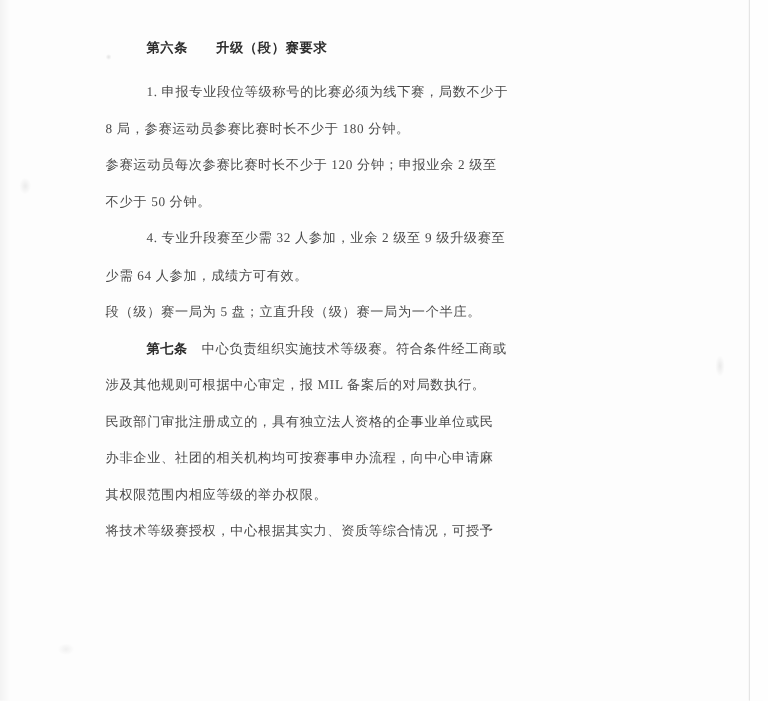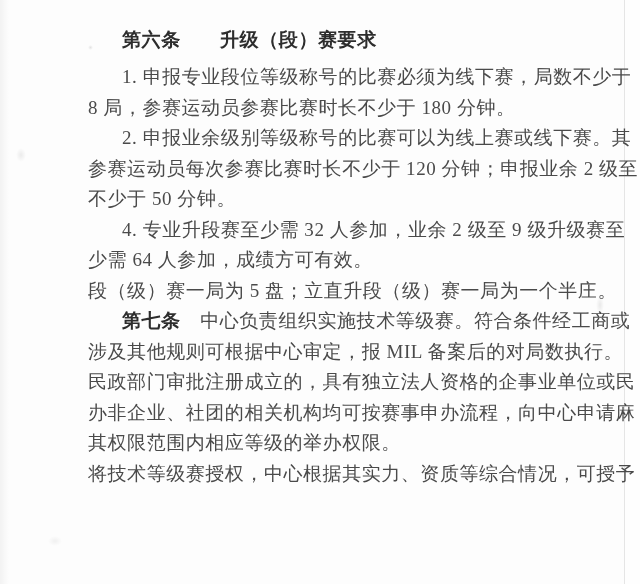--- a/index.html
+++ b/index.html
@@ -36,21 +36,21 @@
     background: radial-gradient(ellipse at center, rgba(0,0,0,0.08), rgba(0,0,0,0) 70%); }
   .speck3 { left: 88px; top: 45px; width: 5px; height: 5px;
     background: radial-gradient(circle at center, rgba(0,0,0,0.10), rgba(0,0,0,0) 70%); }
   .speck4 { left: 48px; top: 536px; width: 14px; height: 10px;
     background: radial-gradient(ellipse at center, rgba(0,0,0,0.05), rgba(0,0,0,0) 70%); }
 
   .textblock {
     position: absolute;
     left: 88px; top: 25px;
     width: 496px;
-    font-size: 19px;
+    font-size: 11px;
     color: var(--text-color, #4a4a4a);
   }
   .line {
     height: 30.5px;
     line-height: 30.5px;
     white-space: nowrap;
     letter-spacing: 0.55px;
   }
   .line.indent { padding-left: 34px; }
   .line.heading {
@@ -74,21 +74,20 @@
   <div class="right-strip"></div>
   <div class="margin-line"></div>
   <div class="speck speck1"></div>
   <div class="speck speck2"></div>
   <div class="speck speck3"></div>
   <div class="speck speck4"></div>
   <div class="textblock" id="textblock">
       <div class="line indent heading"><span class="b">第六条</span><span class="b">　　</span><span class="b">升级（段）赛要求</span></div>
       <div class="line indent"><span>1. 申报专业段位等级称号的比赛必须为线下赛，局数不少于</span></div>
       <div class="line"><span>8 局，参赛运动员参赛比赛时长不少于 180 分钟。</span></div>
-      <div class="line indent"><span>2. 申报业余级别等级称号的比赛可以为线上赛或线下赛。其</span></div>
       <div class="line"><span>参赛运动员每次参赛比赛时长不少于 120 分钟；申报业余 2 级至</span></div>
       <div class="line"><span>不少于 50 分钟。</span></div>
       <div class="line indent"><span>4. 专业升段赛至少需 32 人参加，业余 2 级至 9 级升级赛至</span></div>
       <div class="line"><span>少需 64 人参加，成绩方可有效。</span></div>
       <div class="line"><span>段（级）赛一局为 5 盘；立直升段（级）赛一局为一个半庄。</span></div>
       <div class="line indent"><span class="b">第七条</span><span>　</span><span>中心负责组织实施技术等级赛。符合条件经工商或</span></div>
       <div class="line"><span>涉及其他规则可根据中心审定，报 MIL 备案后的对局数执行。</span></div>
       <div class="line"><span>民政部门审批注册成立的，具有独立法人资格的企事业单位或民</span></div>
       <div class="line"><span>办非企业、社团的相关机构均可按赛事申办流程，向中心申请麻</span></div>
       <div class="line"><span>其权限范围内相应等级的举办权限。</span></div>

